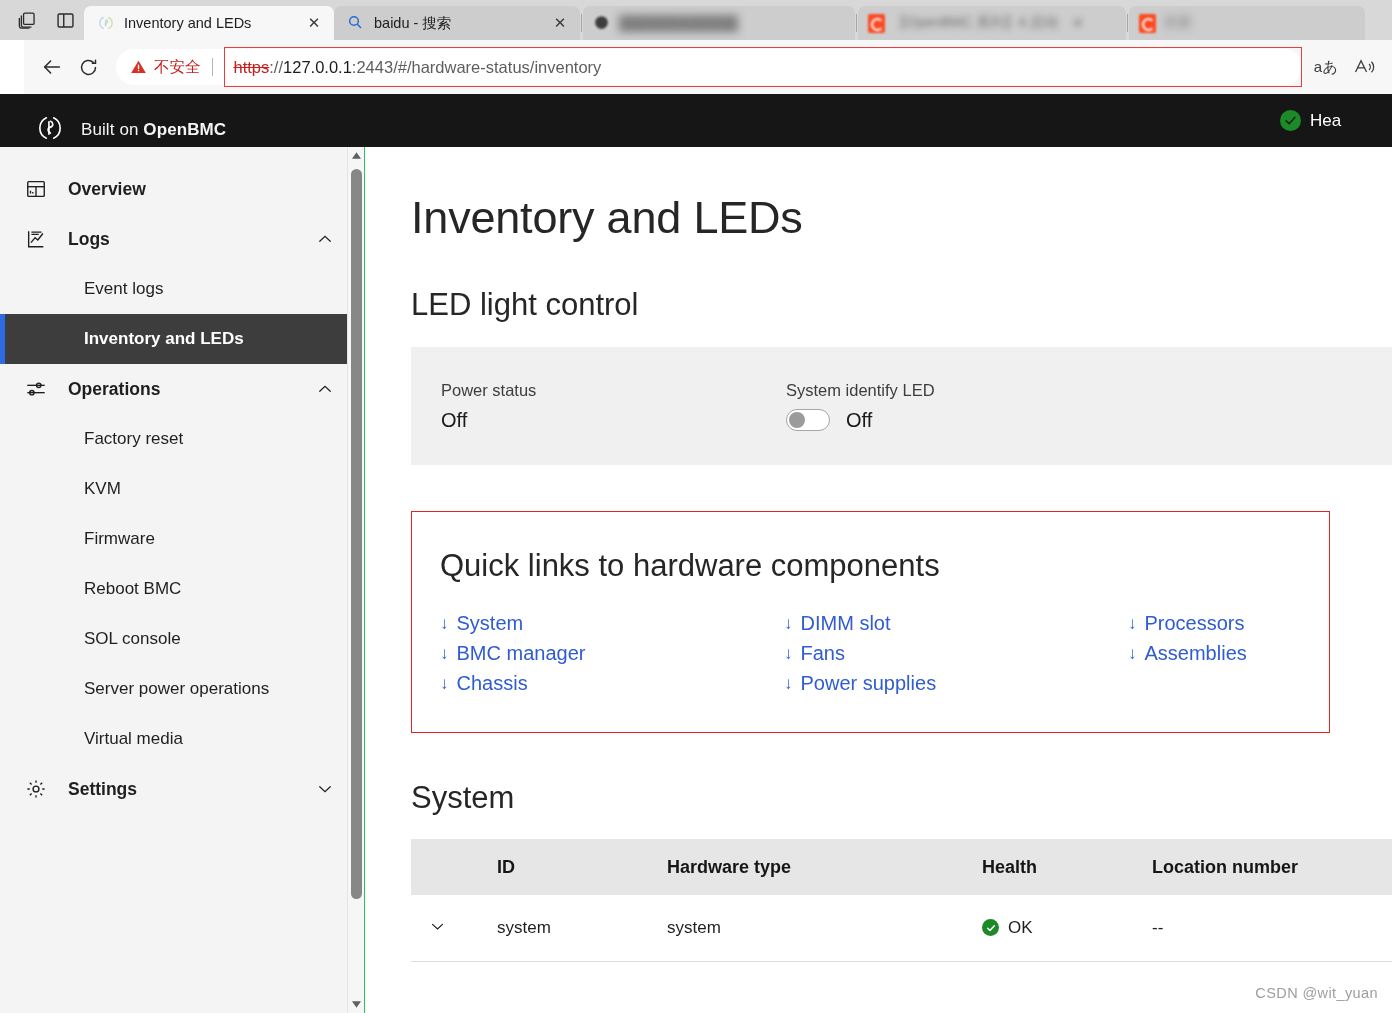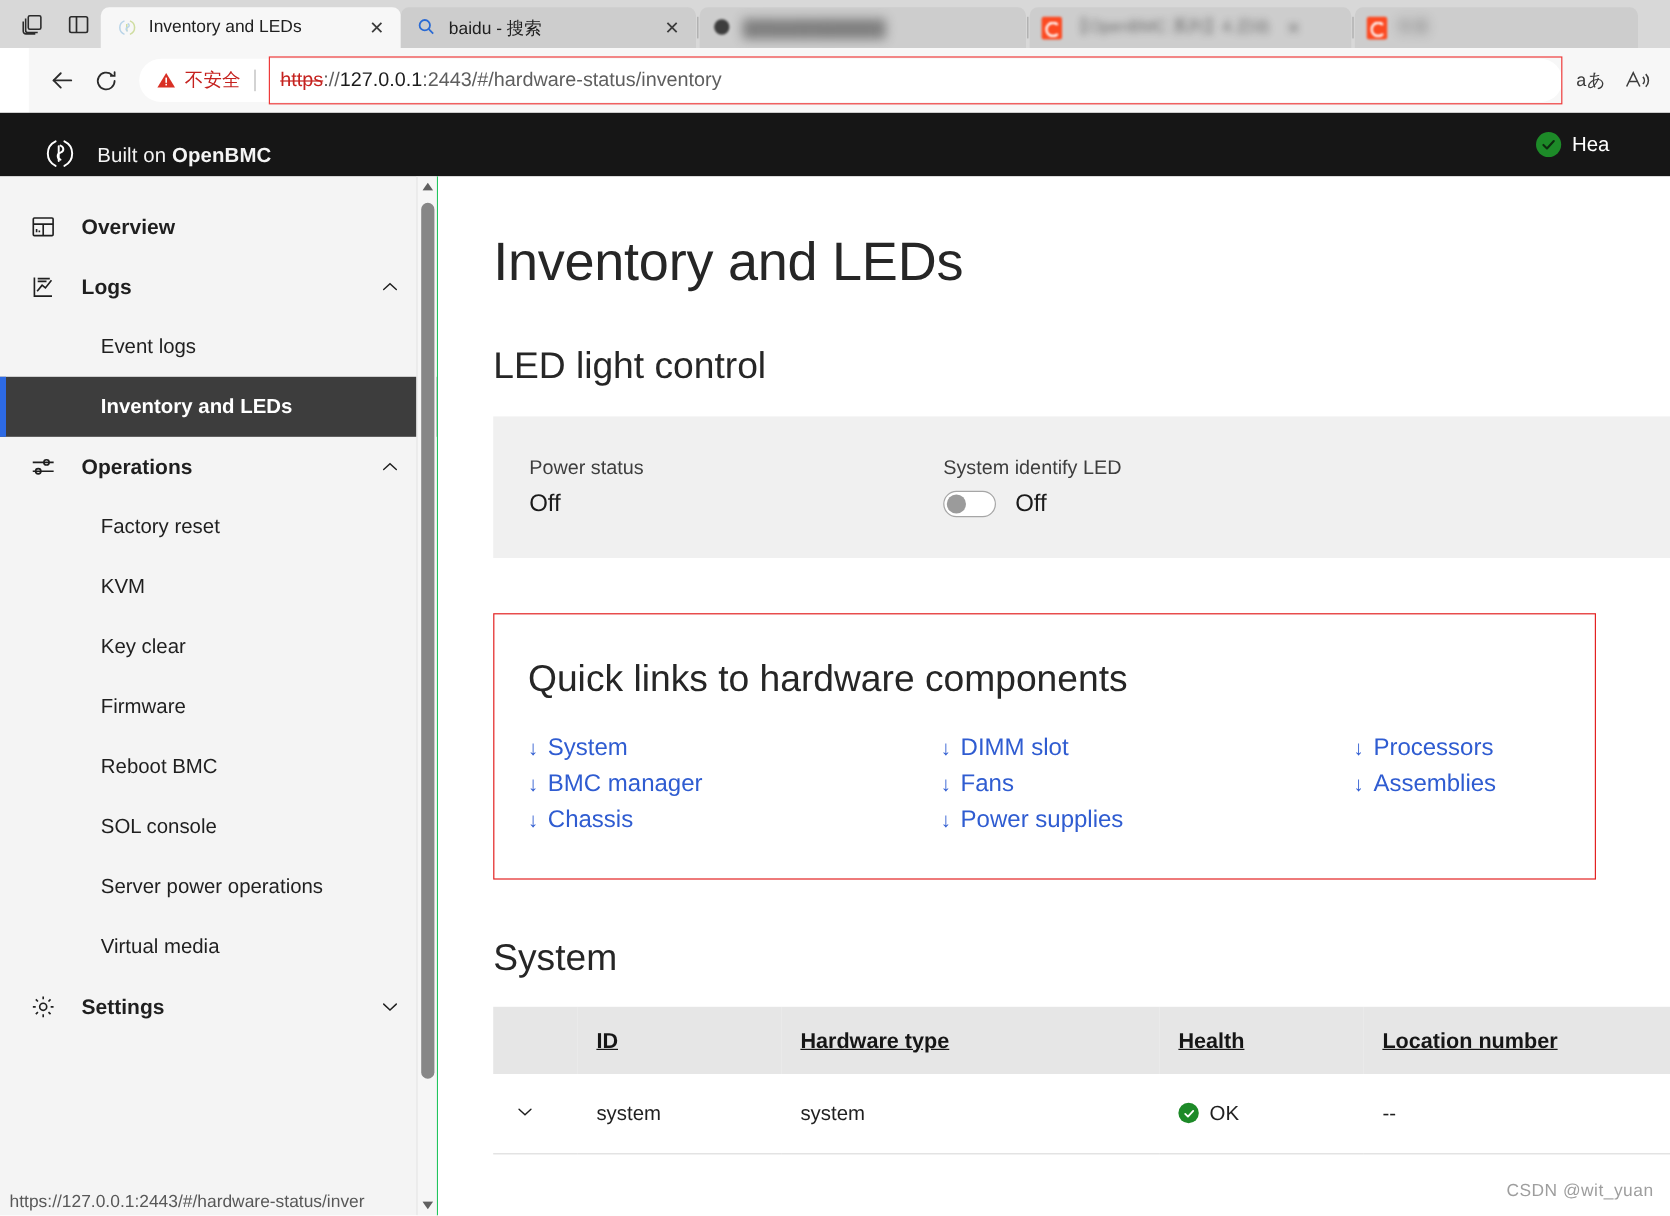--- a/index.html
+++ b/index.html
@@ -222,21 +222,21 @@
     align-items: center; gap: 8px; line-height: 30px;
     text-decoration: none;
   }
   .qlink-arrow { font-size: 17px; line-height: 1; }
 
   .table-wrap { margin-top: 26px; width: 1000px; }
   .tbl { width: 100%; border-collapse: collapse; }
   .tbl thead th {
     background: #e6e6e6; height: 56px; text-align: left;
     font-size: 18px; font-weight: 700; color: #161616;
-    padding: 0 16px; white-space: nowrap; text-decoration: underline;
+    padding: 0 16px; white-space: nowrap;
   }
   .tbl thead th.col-exp { width: 70px; }
   .tbl tbody td {
     height: 66px; font-size: 17px; color: #1f1f1f;
     padding: 0 16px; border-bottom: 1px solid #dcdcdc;
     background: #ffffff; white-space: nowrap;
   }
   .exp-chev {
     display: inline-flex; align-items: center; justify-content: center;
     width: 20px; height: 20px;
@@ -458,23 +458,20 @@
             </span>
           </div>
 
           <div class="nav-item sub">
             <span class="nav-label">Factory reset</span>
           </div>
           <div class="nav-item sub">
             <span class="nav-label">KVM</span>
           </div>
           <div class="nav-item sub">
-            <span class="nav-label">Key clear</span>
-          </div>
-          <div class="nav-item sub">
             <span class="nav-label">Firmware</span>
           </div>
           <div class="nav-item sub">
             <span class="nav-label">Reboot BMC</span>
           </div>
           <div class="nav-item sub">
             <span class="nav-label">SOL console</span>
           </div>
           <div class="nav-item sub">
             <span class="nav-label">Server power operations</span>
@@ -506,21 +503,20 @@
               </svg>
           </div>
           <div class="sb-thumb"></div>
           <div class="sb-arrow bottom">
             <svg width="9" height="7" viewBox="0 0 10 7">
                 <polygon points="0,0 10,0 5,7" fill="#606060"></polygon>
               </svg>
           </div>
         </div>
 
-        <div class="statuslink">https://127.0.0.1:2443/#/hardware-status/inver</div>
       </nav>
 
       <main class="main">
 
         <h1 class="page-title">Inventory and LEDs</h1>
 
         <h2 class="section-h2">LED light control</h2>
 
         <section class="led-panel">
           <div class="led-col">

